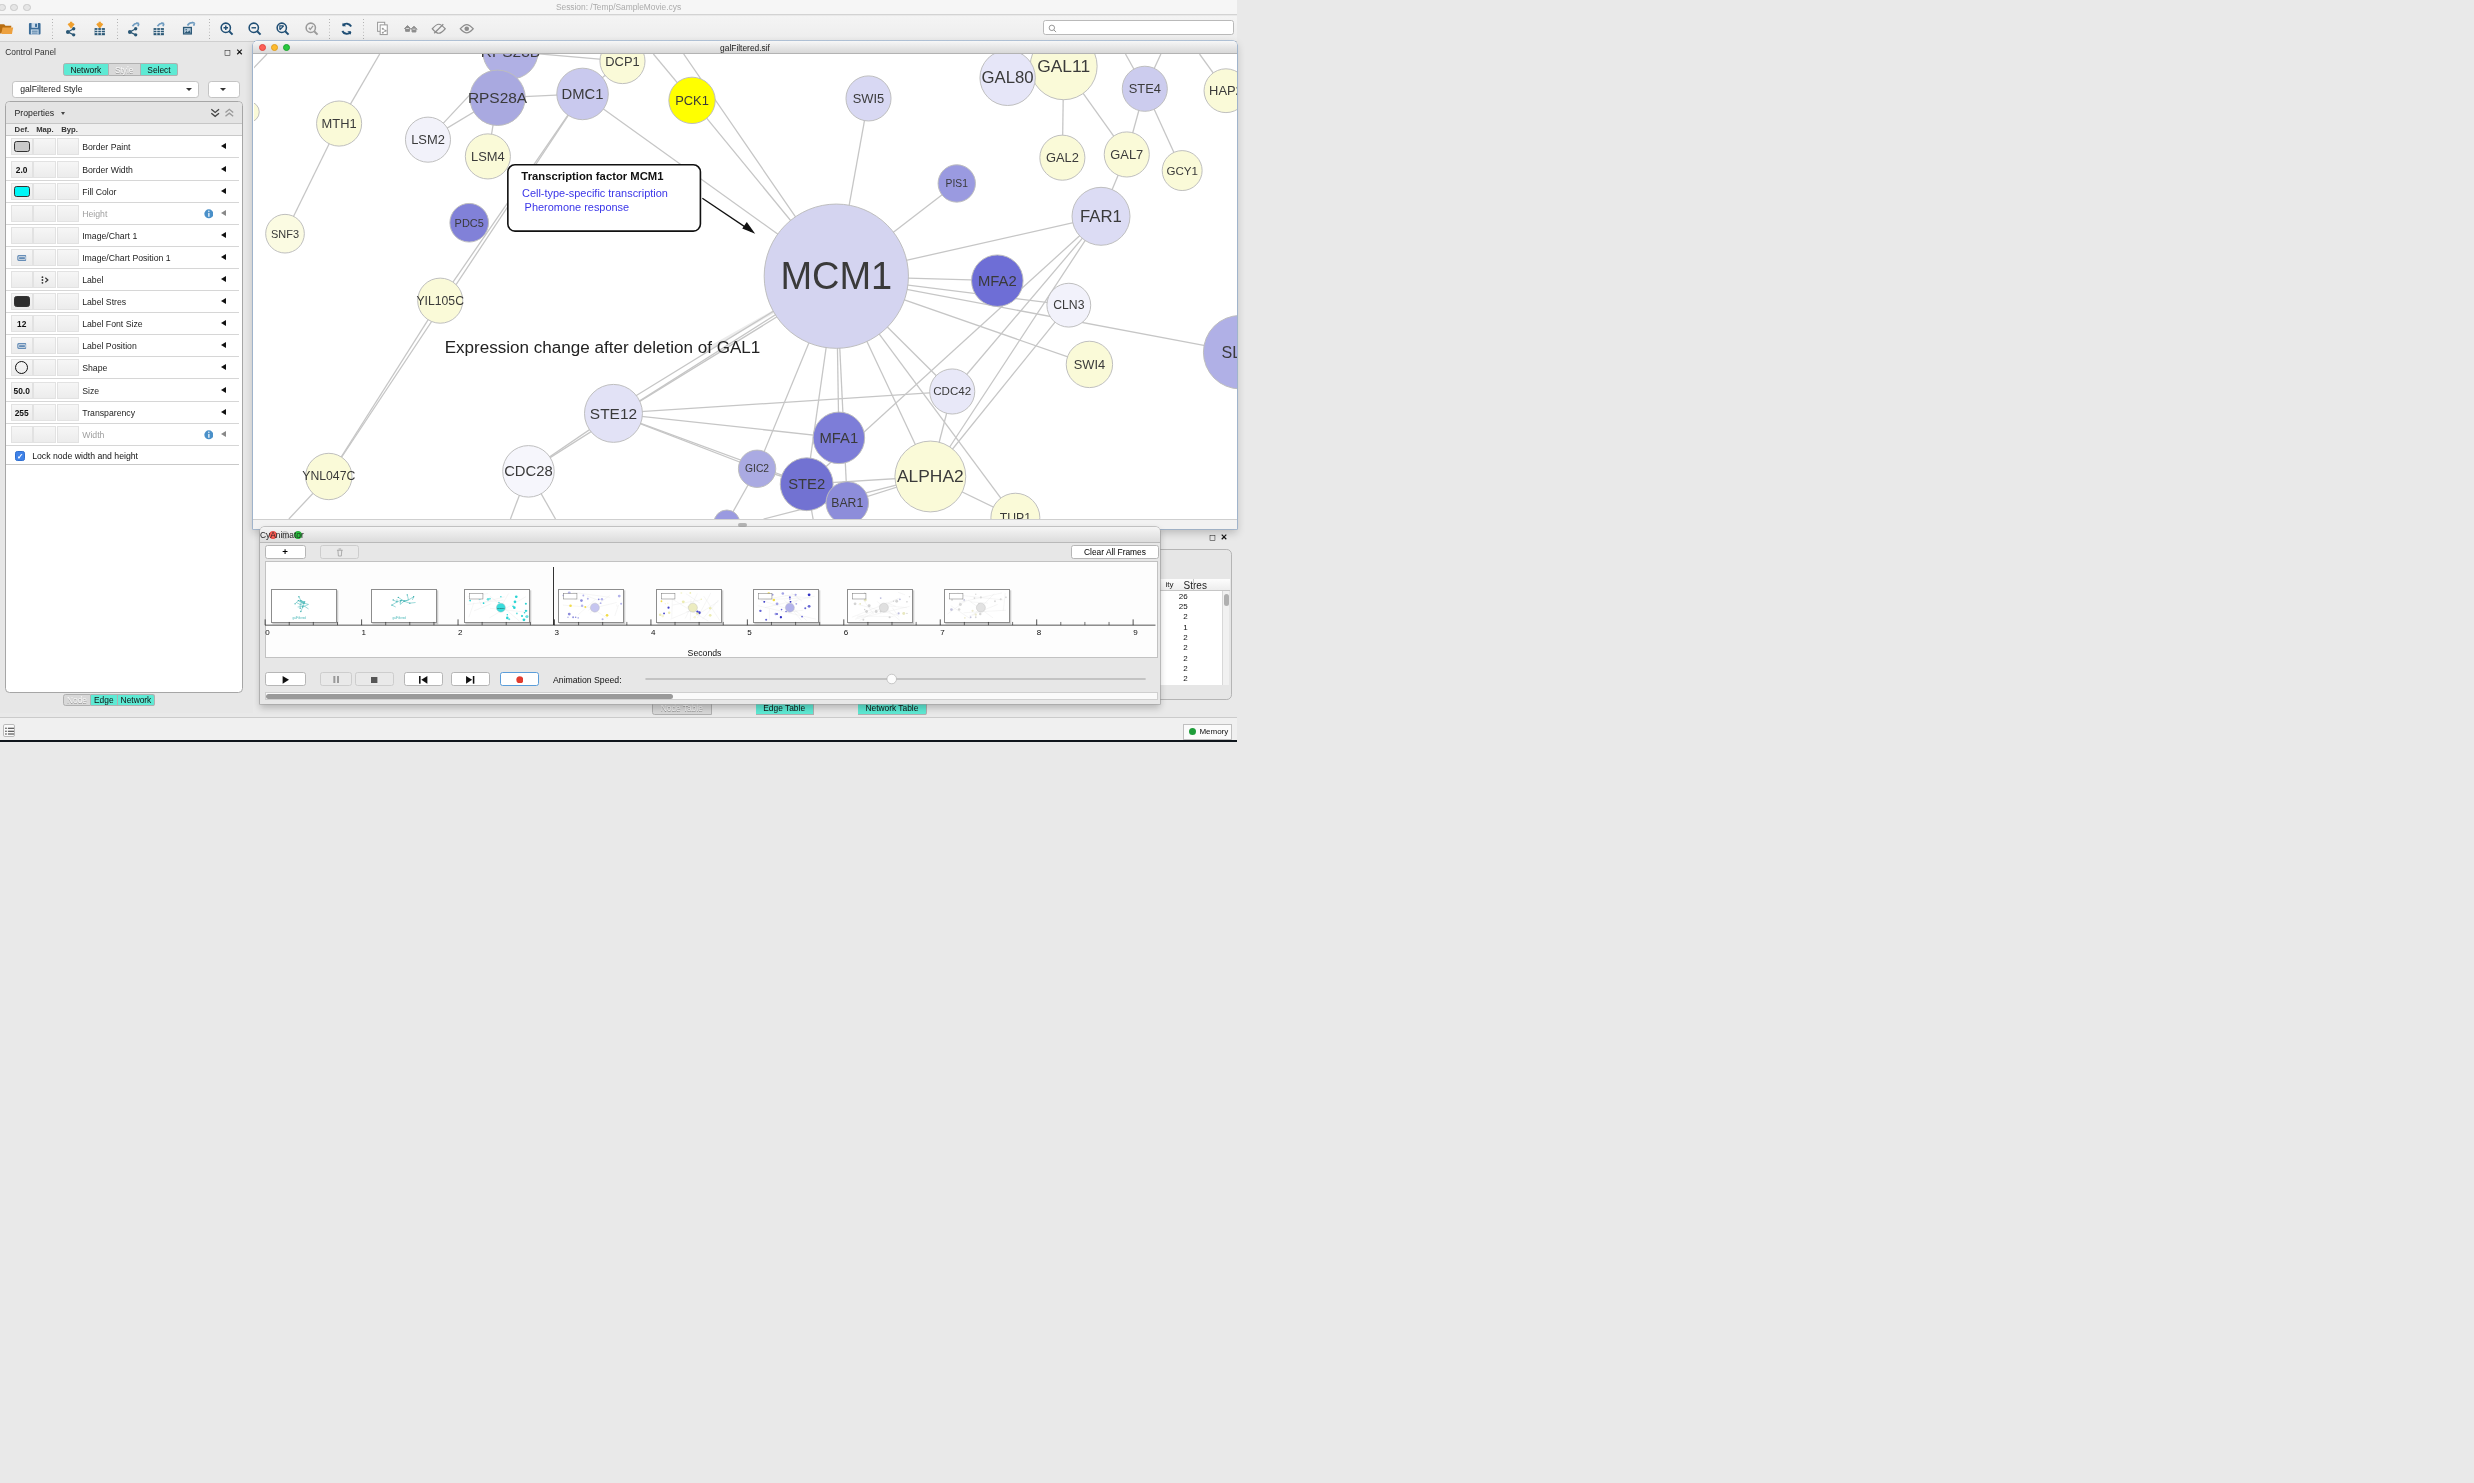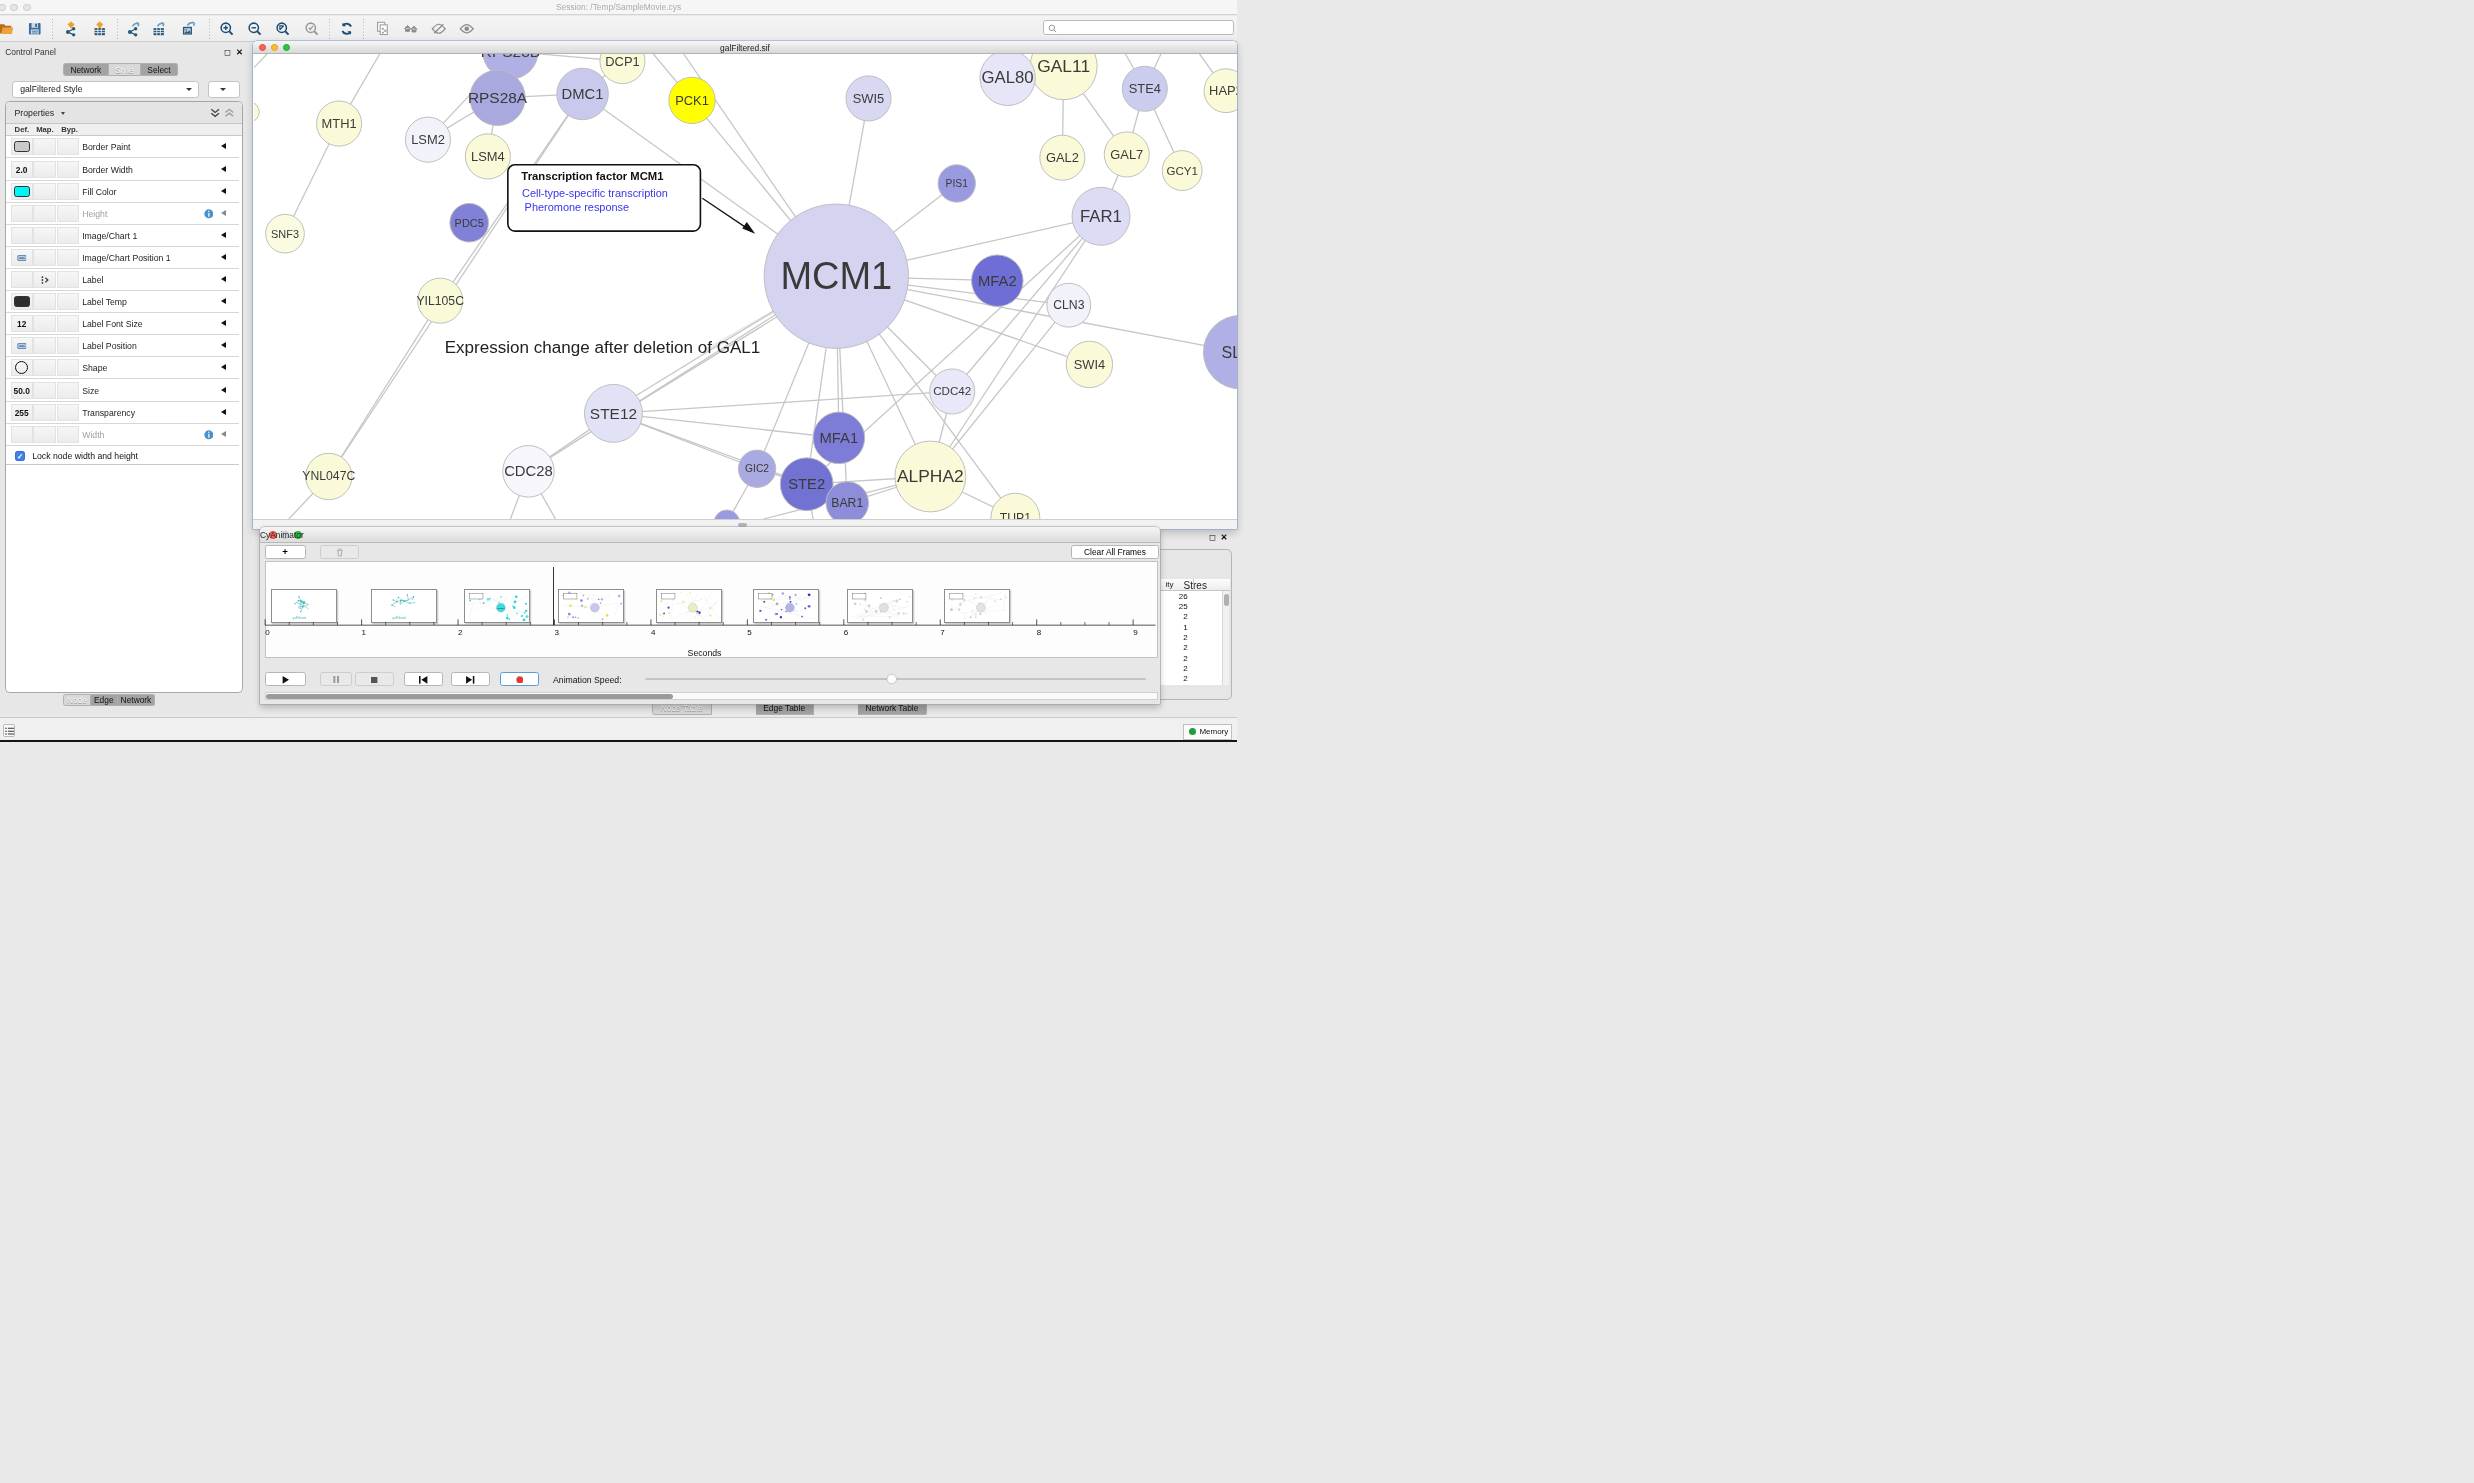--- a/index.html
+++ b/index.html
@@ -14,21 +14,21 @@
 .tbi { position:absolute; top:5.8px; }
 .sep { position:absolute; top:3.9px; width:0.6px; height:19.3px; background-image:linear-gradient(#aaa 30%, rgba(255,255,255,0) 0%); background-size:0.6px 3.2px; background-repeat:repeat-y; }
 #search { position:absolute; left:1043px; top:4.5px; width:191px; height:15px; background:#fff; border:0.6px solid #b9b9b9; border-radius:2.6px; }
 #search svg { position:absolute; left:3.9px; top:2.6px; }
 
 
 #cpanel { position:absolute; left:0; top:42px; width:253px; height:671px; background:#e7e7e7; }
 #cpanel .title { position:absolute; left:5.2px; top:4.5px; font-size:8.4px; color:#333; }
 #cpanel .wbtn { position:absolute; top:4.5px; font-size:8.4px; color:#111; }
 .tabs { position:absolute; display:flex; }
-.tab { border:0.6px solid #b0b0b0; border-left:none; background:#a3a3a3; color:#111; font-size:8.4px; text-align:center; line-height:12.2px; height:13.5px; }
+.tab { border:0.6px solid #b0b0b0; border-left:none; background:#5eead4; color:#111; font-size:8.4px; text-align:center; line-height:12.2px; height:13.5px; }
 .tab.first { border-left:0.6px solid #b0b0b0; border-radius:2.6px 0 0 2.6px; }
 .tab.last { border-radius:0 2.6px 2.6px 0; }
 .tab.sel { background:#d8d8d8; color:#f8f8f8; text-shadow:0 0.6px 0.6px #999; }
 #cptabs { left:63px; top:20.6px; }
 #cptabs .tab { padding:0 6.4px; }
 #stylesel { position:absolute; left:12.2px; top:39px; width:187px; height:17px; background:#fff; border:0.6px solid #c4c4c4; border-radius:3.2px; font-size:8.7px; color:#1a1a1a; line-height:15.5px; padding-left:7px; }
 #stylesel .car, #stylebtn .car { position:absolute; right:6.4px; top:6.4px; width:0; height:0; border-left:3.2px solid transparent; border-right:3.2px solid transparent; border-top:3.9px solid #333; }
 #stylebtn { position:absolute; left:208px; top:39px; width:32px; height:17px; background:#fff; border:0.6px solid #c4c4c4; border-radius:3.2px; }
 #stylebtn .car { right:13px; }
 
@@ -317,21 +317,21 @@
         <span class="cell c3"></span>
         <span class="plabel">Label</span>
         <span class="tri"></span>
       </div>
 <div class="prow" style="top:189px;height:22px">
         <span class="cell c1">
           <span class="sw" style="background:#2e2e2e"></span>
         </span>
         <span class="cell c2"></span>
         <span class="cell c3"></span>
-        <span class="plabel">Label Temp</span>
+        <span class="plabel">Label Stres</span>
         <span class="tri"></span>
       </div>
 <div class="prow" style="top:211px;height:22px">
         <span class="cell c1">
           <span class="num">12</span>
         </span>
         <span class="cell c2"></span>
         <span class="cell c3"></span>
         <span class="plabel">Label Font Size</span>
         <span class="tri"></span>

